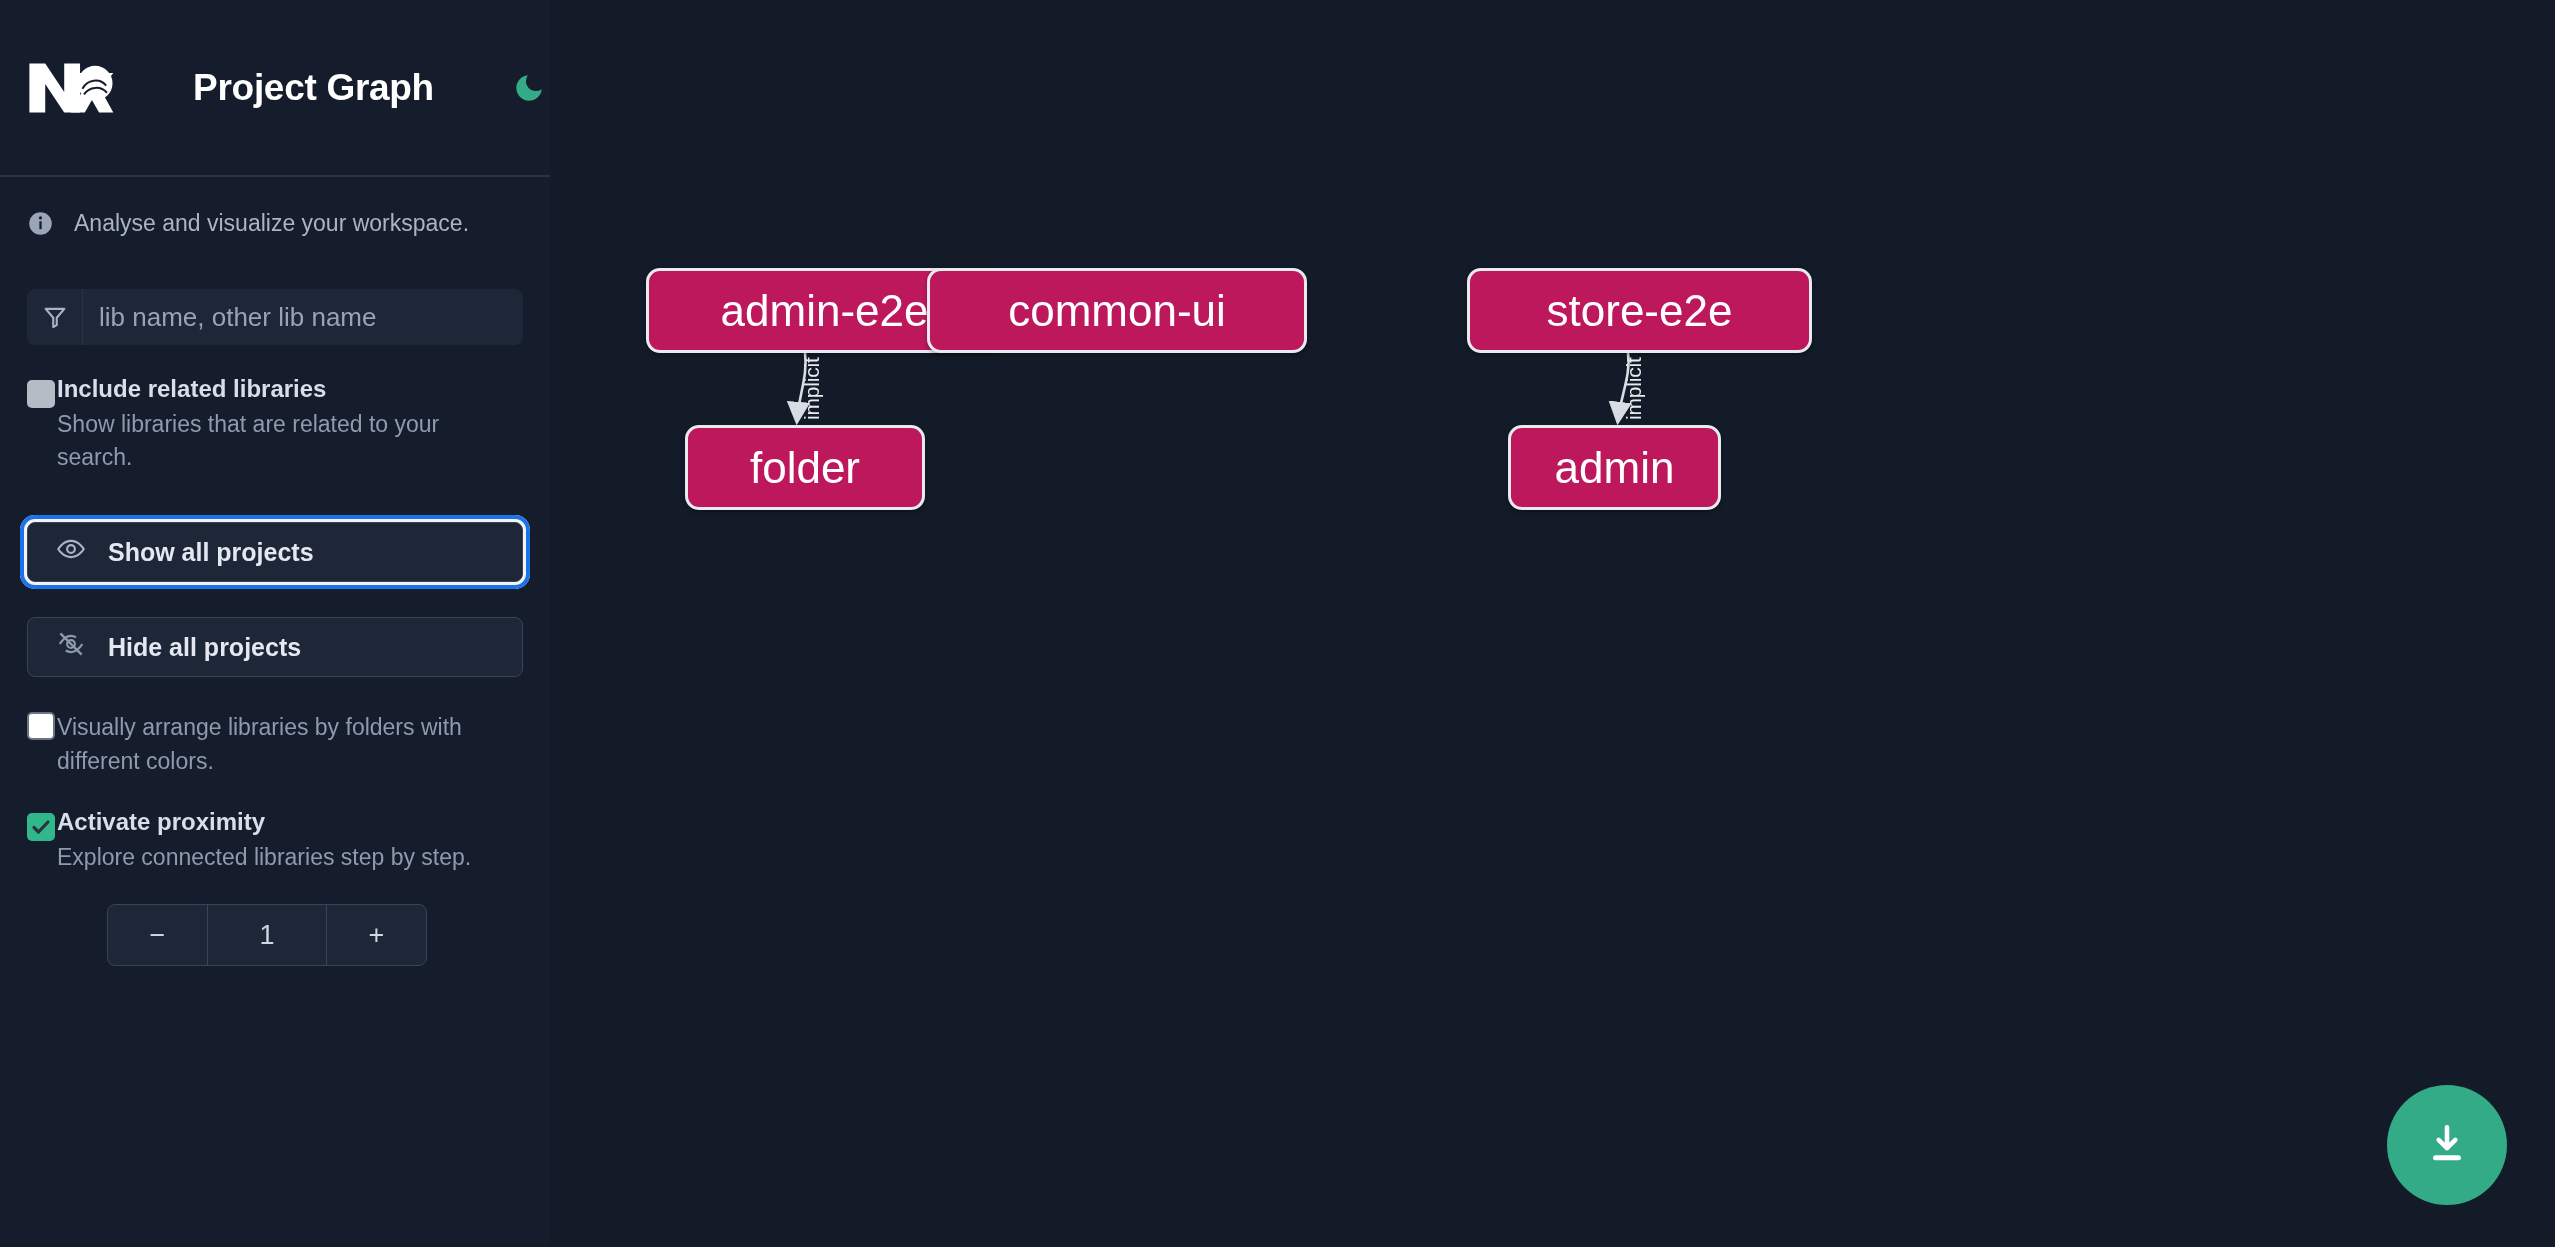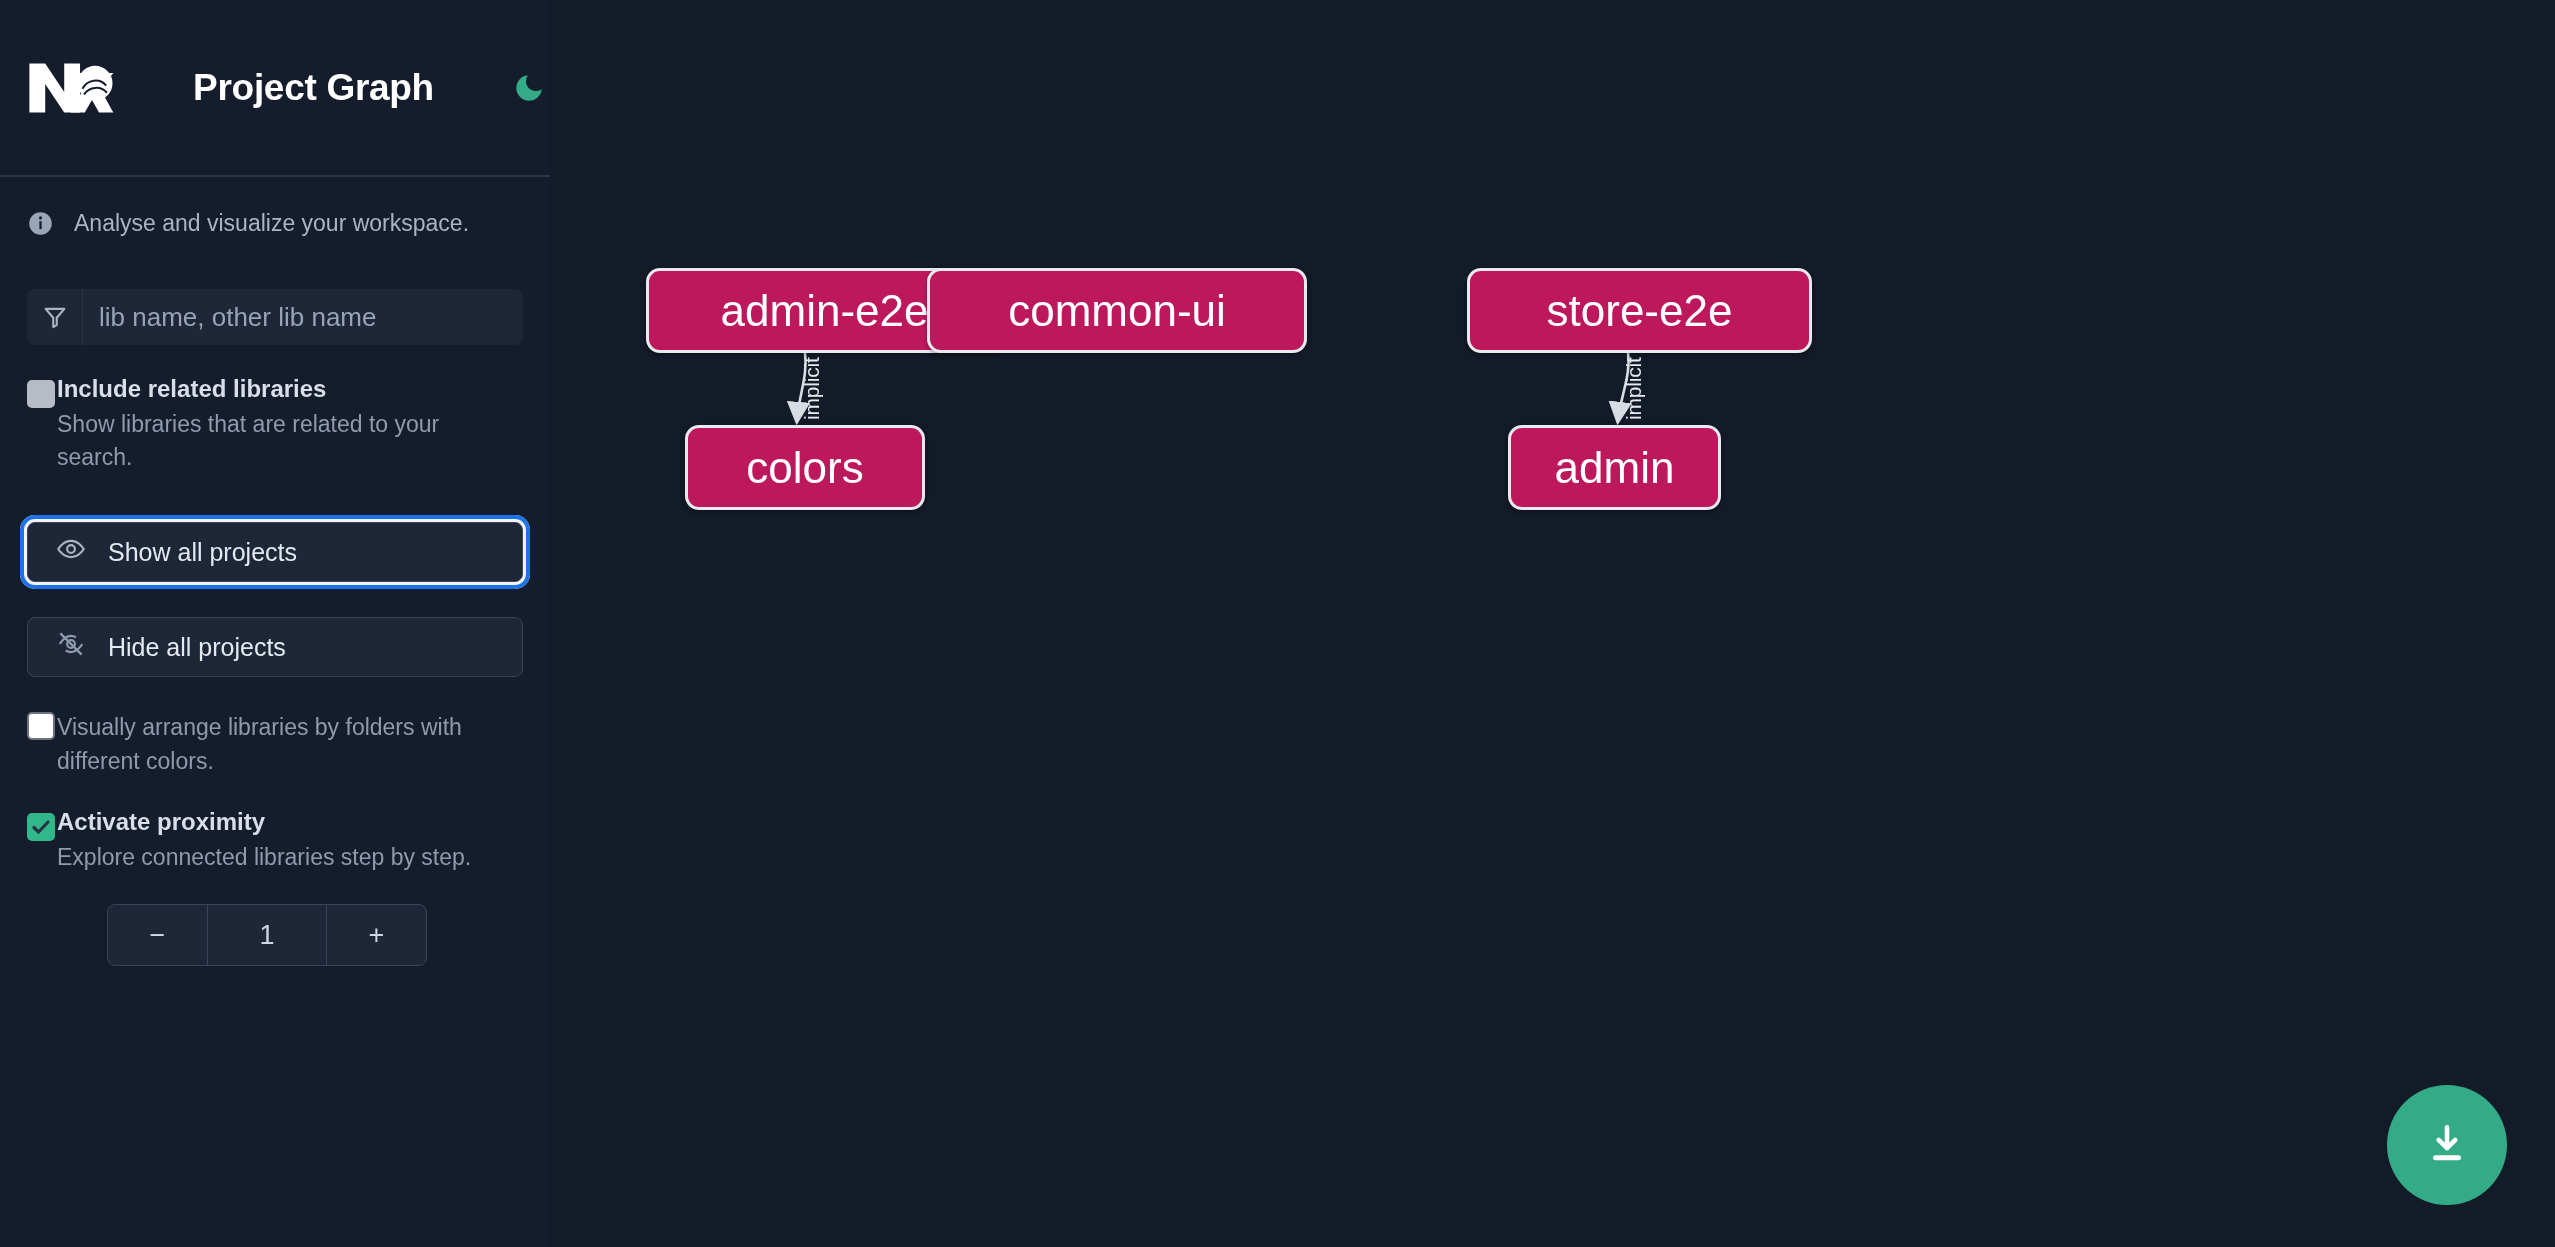--- a/index.html
+++ b/index.html
@@ -103,21 +103,21 @@
   
   .btn {
     display: flex; align-items: center;
     gap: 22px;
     height: 60px;
     padding: 0 28px;
     border-radius: 8px;
     background: #1e2738;
     border: 1px solid #39435a;
     color: #e4e9f1;
-    font-size: 25px; font-weight: 400;
+    font-size: 25px; font-weight: 700;
     cursor: pointer;
     font-family: "Liberation Sans", sans-serif;
     width: 100%;
   }
   .btn.focused {
     outline: 4px solid #1a73e8;
     outline-offset: 3px;
     box-shadow: 0 0 0 7px rgba(255,255,255,0.95);
   }
   .btn + .btn { margin-top: 35px; }
@@ -301,21 +301,21 @@
       <path d="M255,353 C258,375 249,395 247,420" stroke="#d8dce3" stroke-width="2.6" fill="none" marker-end="url(#arrow)"></path>
       <path d="M1078,353 C1081,375 1071,395 1068,420" stroke="#d8dce3" stroke-width="2.6" fill="none" marker-end="url(#arrow)"></path>
     </svg>
 
     <div class="edge-label" style="left:250px; top:420px;">implicit</div>
     <div class="edge-label" style="left:1072px; top:420px;">implicit</div>
 
     <div class="node" style="left:96px;  top:268px; width:357px; height:85px;">admin-e2e</div>
     <div class="node" style="left:377px; top:268px; width:380px; height:85px;">common-ui</div>
     <div class="node" style="left:917px; top:268px; width:345px; height:85px;">store-e2e</div>
-    <div class="node" style="left:135px; top:425px; width:240px; height:85px;">colors</div>
+    <div class="node" style="left:135px; top:425px; width:240px; height:85px;">folder</div>
     <div class="node" style="left:958px; top:425px; width:213px; height:85px;">admin</div>
 
     <button class="fab">
       <span>
         <svg width="50" height="50" viewBox="0 0 24 24" xmlns="http://www.w3.org/2000/svg">
           <path fill="none" stroke="#ffffff" stroke-width="2.2" stroke-linecap="round" stroke-linejoin="round" d="M12 4v10m0 0l-4-4m4 4l4-4"></path>
           <line x1="6.5" y1="18.6" x2="17.5" y2="18.6" stroke="#ffffff" stroke-width="2.4" stroke-linecap="round"></line>
         </svg>
       </span>
     </button>

